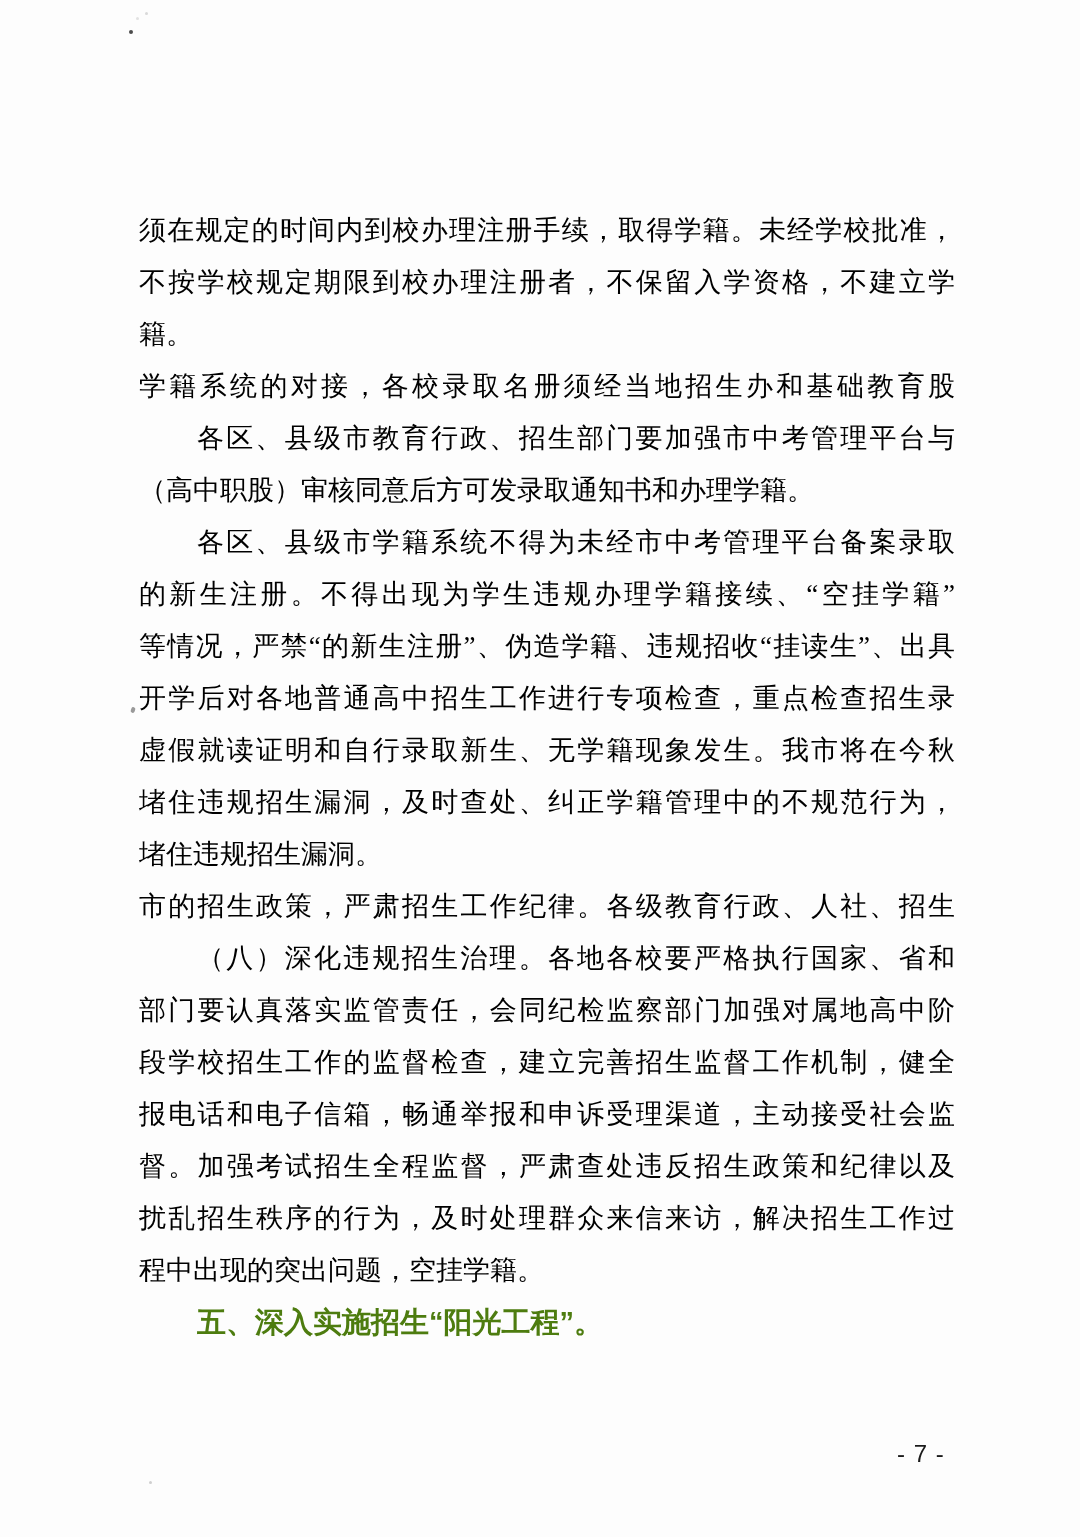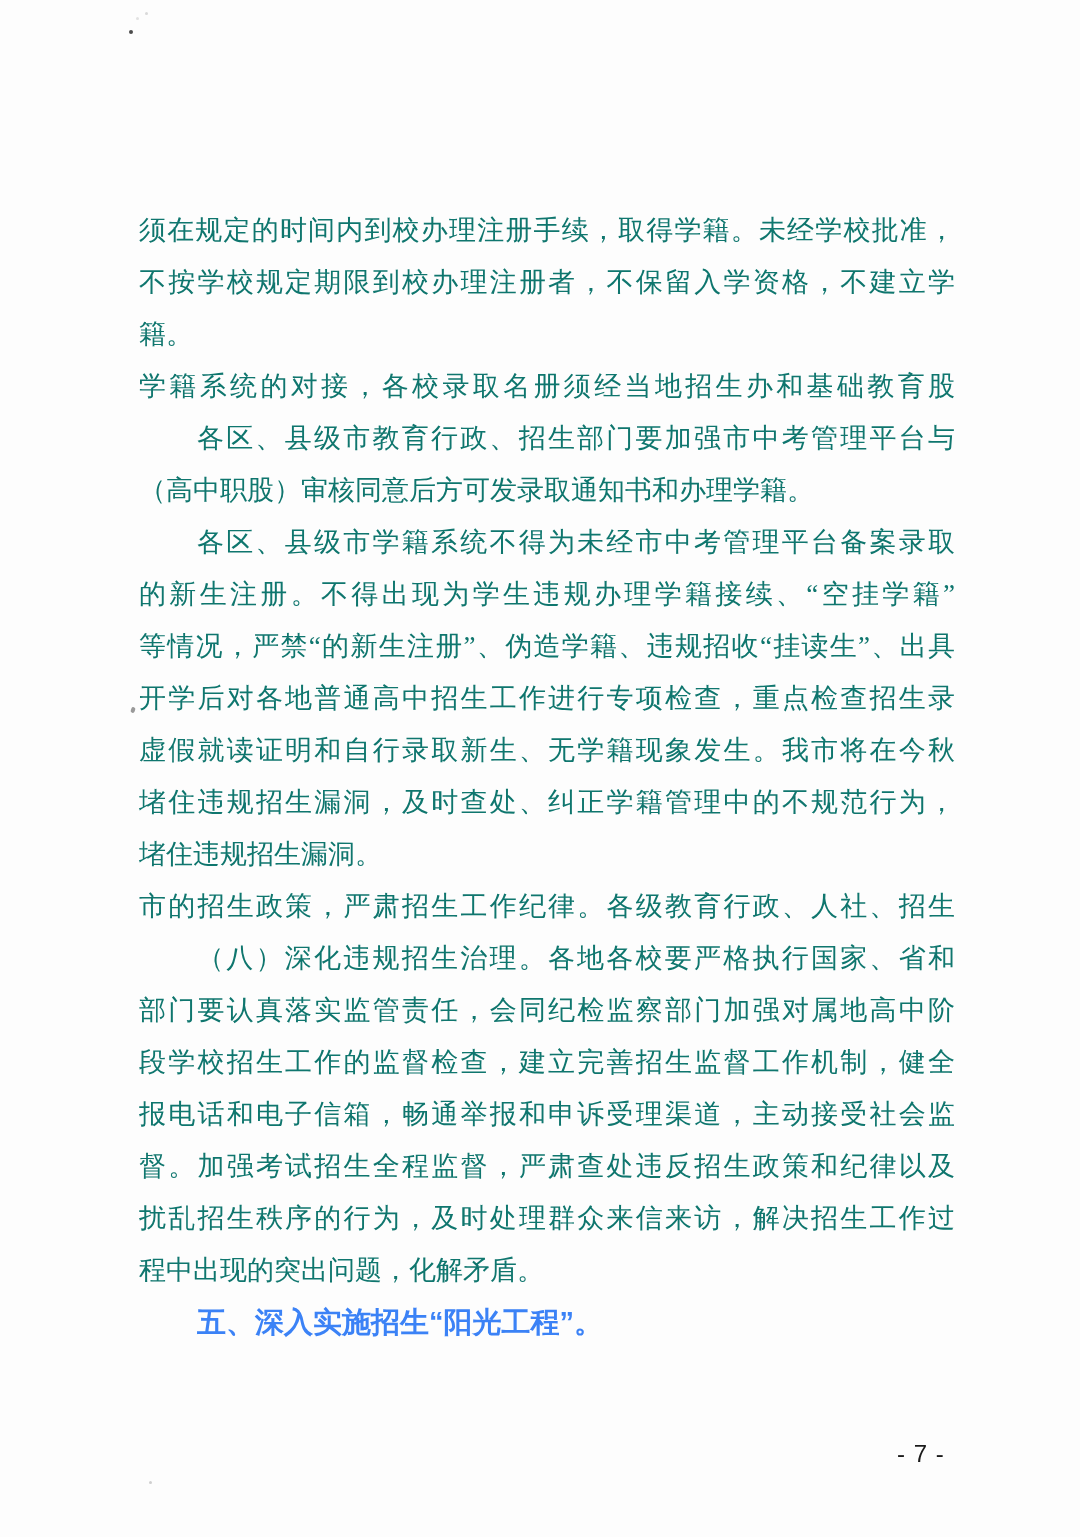--- a/index.html
+++ b/index.html
@@ -18,33 +18,33 @@
   .content {
     position: absolute;
     left: 139px; top: 204px;
     width: 816px;
   }
   .para { margin: 0; }
   .line {
     font-size: 27px;
     line-height: 52px;
     height: 52px;
-    color: #0f766e;
+    color: #000000;
     text-align: justify;
     text-align-last: justify;
     text-justify: inter-character;
     overflow: visible;
   }
   .line.last { text-align-last: left; }
   .line.indent { padding-left: 58px; }
   .para.heading .line {
     font-family: "Liberation Sans", "DejaVu Sans", sans-serif;
     font-weight: 700;
     font-size: 29px;
-    color: #3b82f6;
+    color: #4d7c0f;
   }
   .footer {
     position: absolute;
     left: 897px; top: 1440px;
     font-size: 24px;
     letter-spacing: 1px;
     font-family: "Liberation Sans", "DejaVu Sans", sans-serif;
     color: #1a1a1a;
     white-space: pre;
   }
@@ -87,21 +87,21 @@
         <div class="line last">堵住违规招生漏洞。</div>
       </div>
       <div class="para">
         <div class="line">市的招生政策，严肃招生工作纪律。各级教育行政、人社、招生</div>
         <div class="line indent">（八）深化违规招生治理。各地各校要严格执行国家、省和</div>
         <div class="line">部门要认真落实监管责任，会同纪检监察部门加强对属地高中阶</div>
         <div class="line">段学校招生工作的监督检查，建立完善招生监督工作机制，健全</div>
         <div class="line">报电话和电子信箱，畅通举报和申诉受理渠道，主动接受社会监</div>
         <div class="line">督。加强考试招生全程监督，严肃查处违反招生政策和纪律以及</div>
         <div class="line">扰乱招生秩序的行为，及时处理群众来信来访，解决招生工作过</div>
-        <div class="line last">程中出现的突出问题，化解矛盾。</div>
+        <div class="line last">程中出现的突出问题，空挂学籍。</div>
       </div>
       <div class="para heading">
         <div class="line indent last">五、深入实施招生“阳光工程”。</div>
       </div>
     </main>
 
   <div class="footer">- 7 -</div>
 </div>
 
 </body></html>

